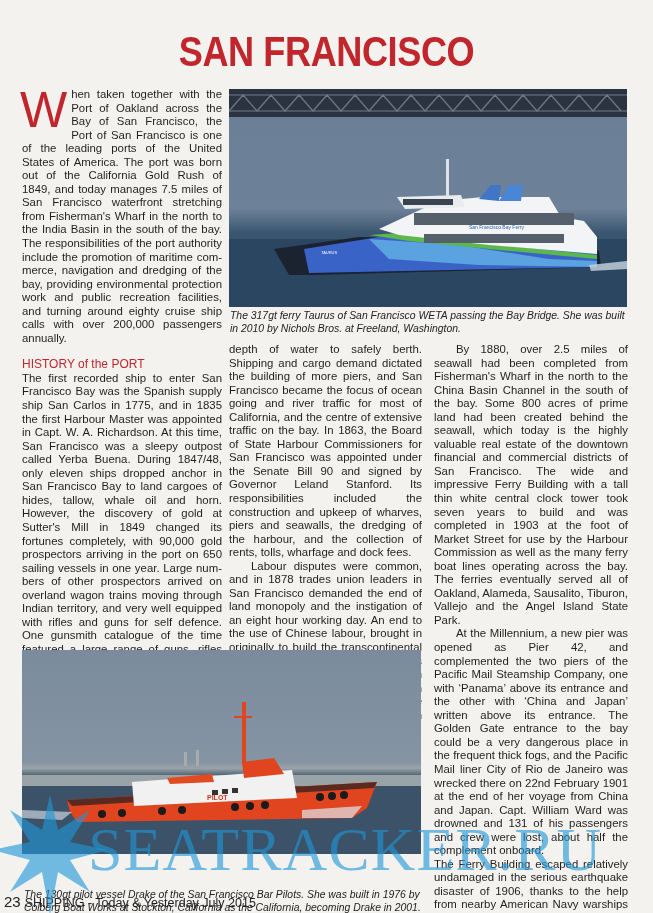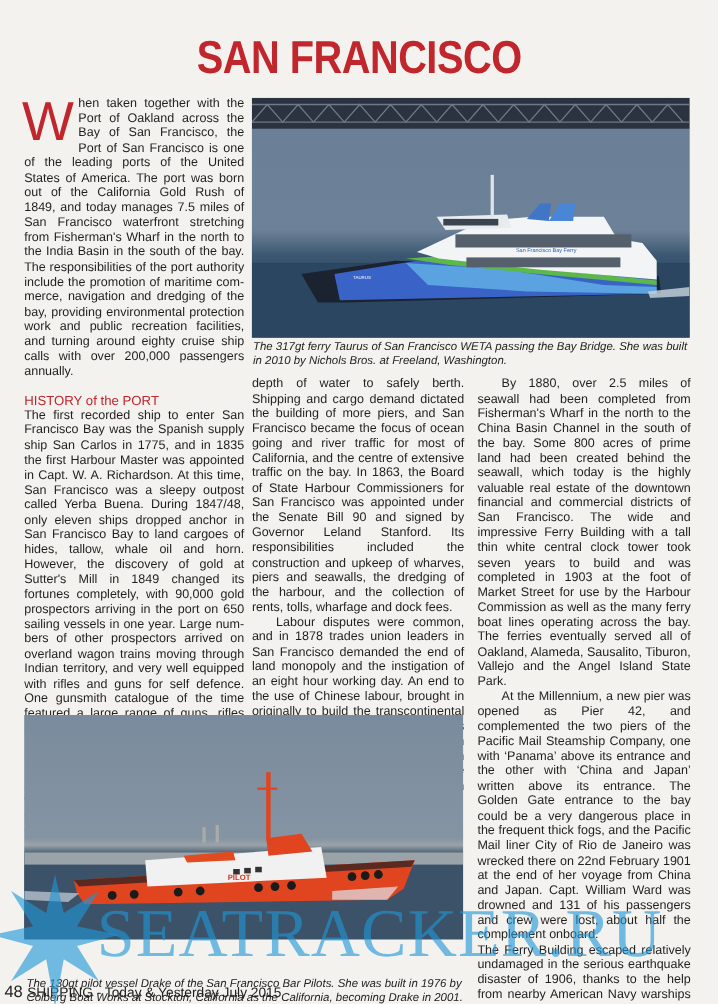--- a/index.html
+++ b/index.html
@@ -146,19 +146,19 @@
         <circle cx="322" cy="145" r="4"></circle>
     </g>
 
     <path d="M0 160 L50 162 L40 170 L0 168 Z" fill="#c9d3dc" opacity="0.7"></path>
     <path d="M280 160 L340 156 L330 168 L280 168 Z" fill="#dfe6ec" opacity="0.7"></path>
   </svg>
 </div>
 <div class="caption caption-pilot">The 130gt pilot vessel Drake of the San Francisco Bar Pilots. She was built in 1976 by Colberg Boat Works at Stockton, California as the California, becoming Drake in 2001.</div>
 
 <div class="footer">
-  <span class="pagenum">48</span><span>SHIPPING - Today &amp; Yesterday July 2015</span>
+  <span class="pagenum">23</span><span>SHIPPING - Today &amp; Yesterday July 2015</span>
 </div>
 
 <svg class="wm-star" width="120" height="130" viewBox="0 0 120 130">
   <polygon points="60,5 68,40 100,20 80,52 118,60 80,70 100,102 68,82 60,125 52,82 20,102 40,70 2,60 40,52 20,20 52,40" fill="rgba(30,150,215,0.62)"></polygon>
 </svg>
 <div class="watermark">SEATRACKER.RU</div>
 
 </body></html>

